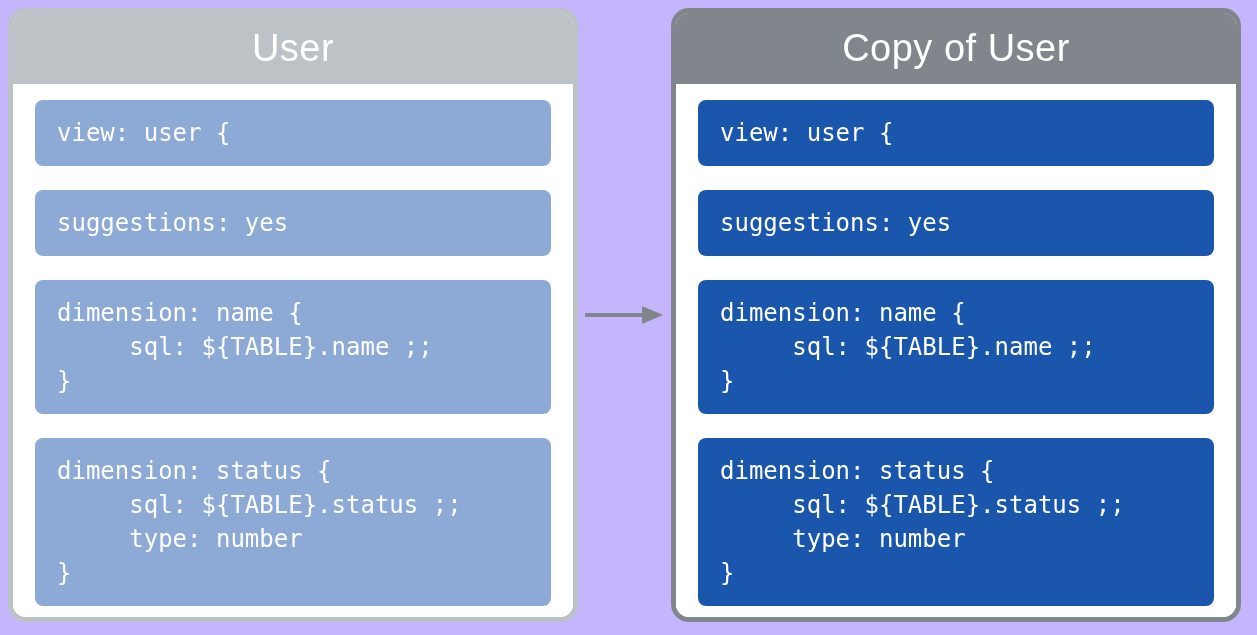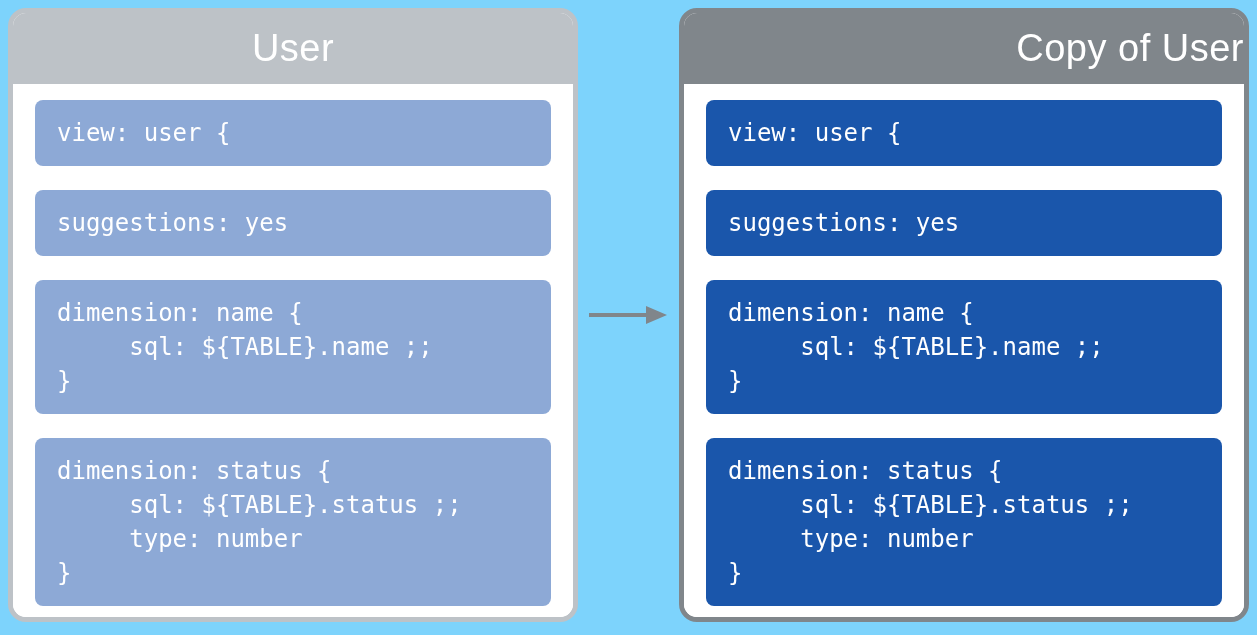--- a/index.html
+++ b/index.html
@@ -5,24 +5,24 @@
   html, body {
     margin: 0;
     padding: 0;
     background: #ffffff;
     font-family: "Liberation Sans", sans-serif;
   }
   .canvas {
     width: 1257px;
     height: 635px;
     box-sizing: border-box;
-    padding: 8px 8px 13px 8px;
+    padding: 8px 16px 13px 8px;
     display: flex;
     flex-direction: row;
-    background: #7dd3fc;
+    background: #c4b5fd;
   }
   .panel {
     width: 570px;
     height: 614px;
     box-sizing: border-box;
     border-radius: 18px;
     overflow: hidden;
     display: flex;
     flex-direction: column;
     background: #ffffff;
@@ -35,21 +35,21 @@
     flex: 0 0 71px;
     display: flex;
     align-items: center;
     justify-content: center;
     color: #ffffff;
     font-size: 38px;
     font-weight: 500;
     letter-spacing: 0.5px;
   }
   .panel.light .panel-header { background: #bdc2c7; }
-  .panel.dark  .panel-header { background: #80868b; justify-content: flex-end; }
+  .panel.dark  .panel-header { background: #80868b; }
 
   .panel-body {
     flex: 1 1 auto;
     background: #ffffff;
     box-sizing: border-box;
     padding: 16px 22px 18px 22px;
     display: flex;
     flex-direction: column;
     gap: 24px;
   }

